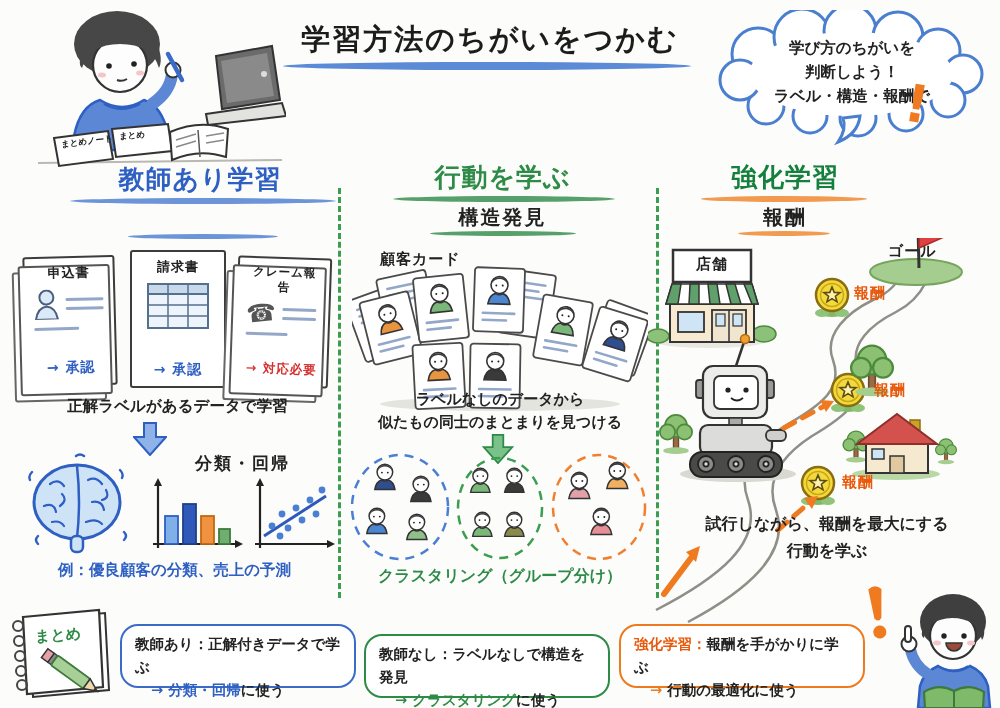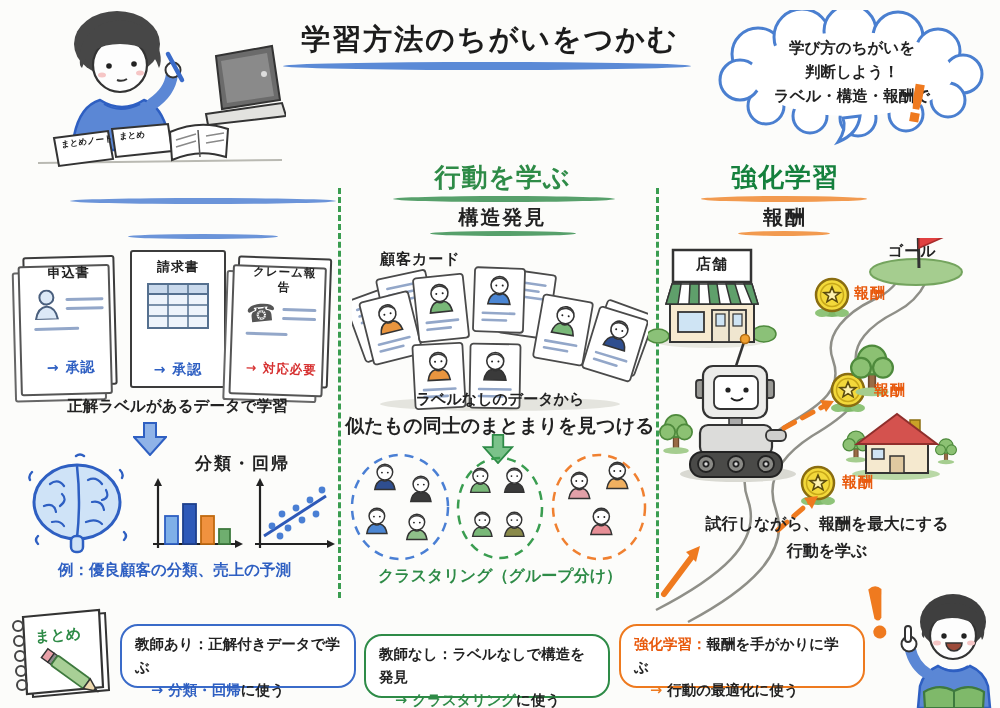--- a/index.html
+++ b/index.html
@@ -150,20 +150,21 @@
       <path d="M150,106 q-2,18 -22,26 q9,-13 5,-24 z" fill="#fff" stroke="#4a7fd0" stroke-width="3"></path>
     </svg>
     <div class="abs ctr bubble-text" style="left:28px;top:26px;width:228px;">
       <div>学び方のちがいを</div>
       <div>判断しよう！</div>
       <div>ラベル・構造・報酬で</div>
     </div>
   </div>
   <div class="abs excl" style="left:905px;top:78px;font-size:52px;">!</div>
 
+  <div class="abs ctr col-title c-blue" style="left:60px;top:162px;width:280px;">教師あり学習</div>
   <div class="swoosh" style="left:70px;top:198px;width:266px;height:6px;background:#6b94d9;"></div>
   <div class="swoosh" style="left:128px;top:234px;width:150px;height:5px;background:#6b94d9;"></div>
 
   <div class="abs ctr col-title c-green" style="left:385px;top:160px;width:235px;">行動を学ぶ</div>
   <div class="swoosh" style="left:393px;top:196px;width:222px;height:6px;background:#57a06b;"></div>
   <div class="abs ctr col-sub" style="left:385px;top:204px;width:235px;">構造発見</div>
   <div class="swoosh" style="left:430px;top:231px;width:146px;height:5px;background:#57a06b;"></div>
 
   <div class="abs ctr col-title c-orange" style="left:695px;top:160px;width:180px;">強化学習</div>
   <div class="swoosh" style="left:701px;top:196px;width:166px;height:6px;background:#f29a4f;"></div>
@@ -290,21 +291,21 @@
       <use href="#pcard" color="#79b878" transform="translate(64,14) rotate(-6 25 32)"></use>
       <use href="#pcard" color="#4b86d3" transform="translate(122,6) rotate(2 25 32)"></use>
       <use href="#pcard" color="#79b878" transform="translate(186,36) rotate(10 25 32)"></use>
       <use href="#pcard" color="#2f4e8f" transform="translate(238,50) rotate(17 25 32)"></use>
       <use href="#pcard" color="#e9953f" transform="translate(62,82) rotate(-3 25 32)"></use>
       <use href="#pcard" color="#3a3a3a" transform="translate(118,82) rotate(1 25 32)"></use>
     </svg>
   </div>
 
   <div class="abs ctr cap" style="left:350px;top:390px;width:300px;font-size:15px;">ラベルなしのデータから</div>
-  <div class="abs ctr cap" style="left:342px;top:413px;width:316px;font-size:19px;">似たもの同士のまとまりを見つける</div>
+  <div class="abs ctr cap" style="left:342px;top:413px;width:316px;font-size:15px;">似たもの同士のまとまりを見つける</div>
 
   <div class="abs" style="left:482px;top:434px;">
     <svg width="32" height="30" viewBox="0 0 34 34">
       <polygon points="11,1 23,1 23,15 33,15 17,33 1,15 11,15" fill="#7bc28a" stroke="#2e8b47" stroke-width="2"></polygon>
     </svg>
   </div>
 
   <div class="abs" style="left:348px;top:450px;">
     <svg width="304" height="114" viewBox="0 0 304 114">
       <ellipse cx="52" cy="57" rx="48" ry="52" fill="none" stroke="#4a7fd4" stroke-width="2.5" stroke-dasharray="9 7"></ellipse>

